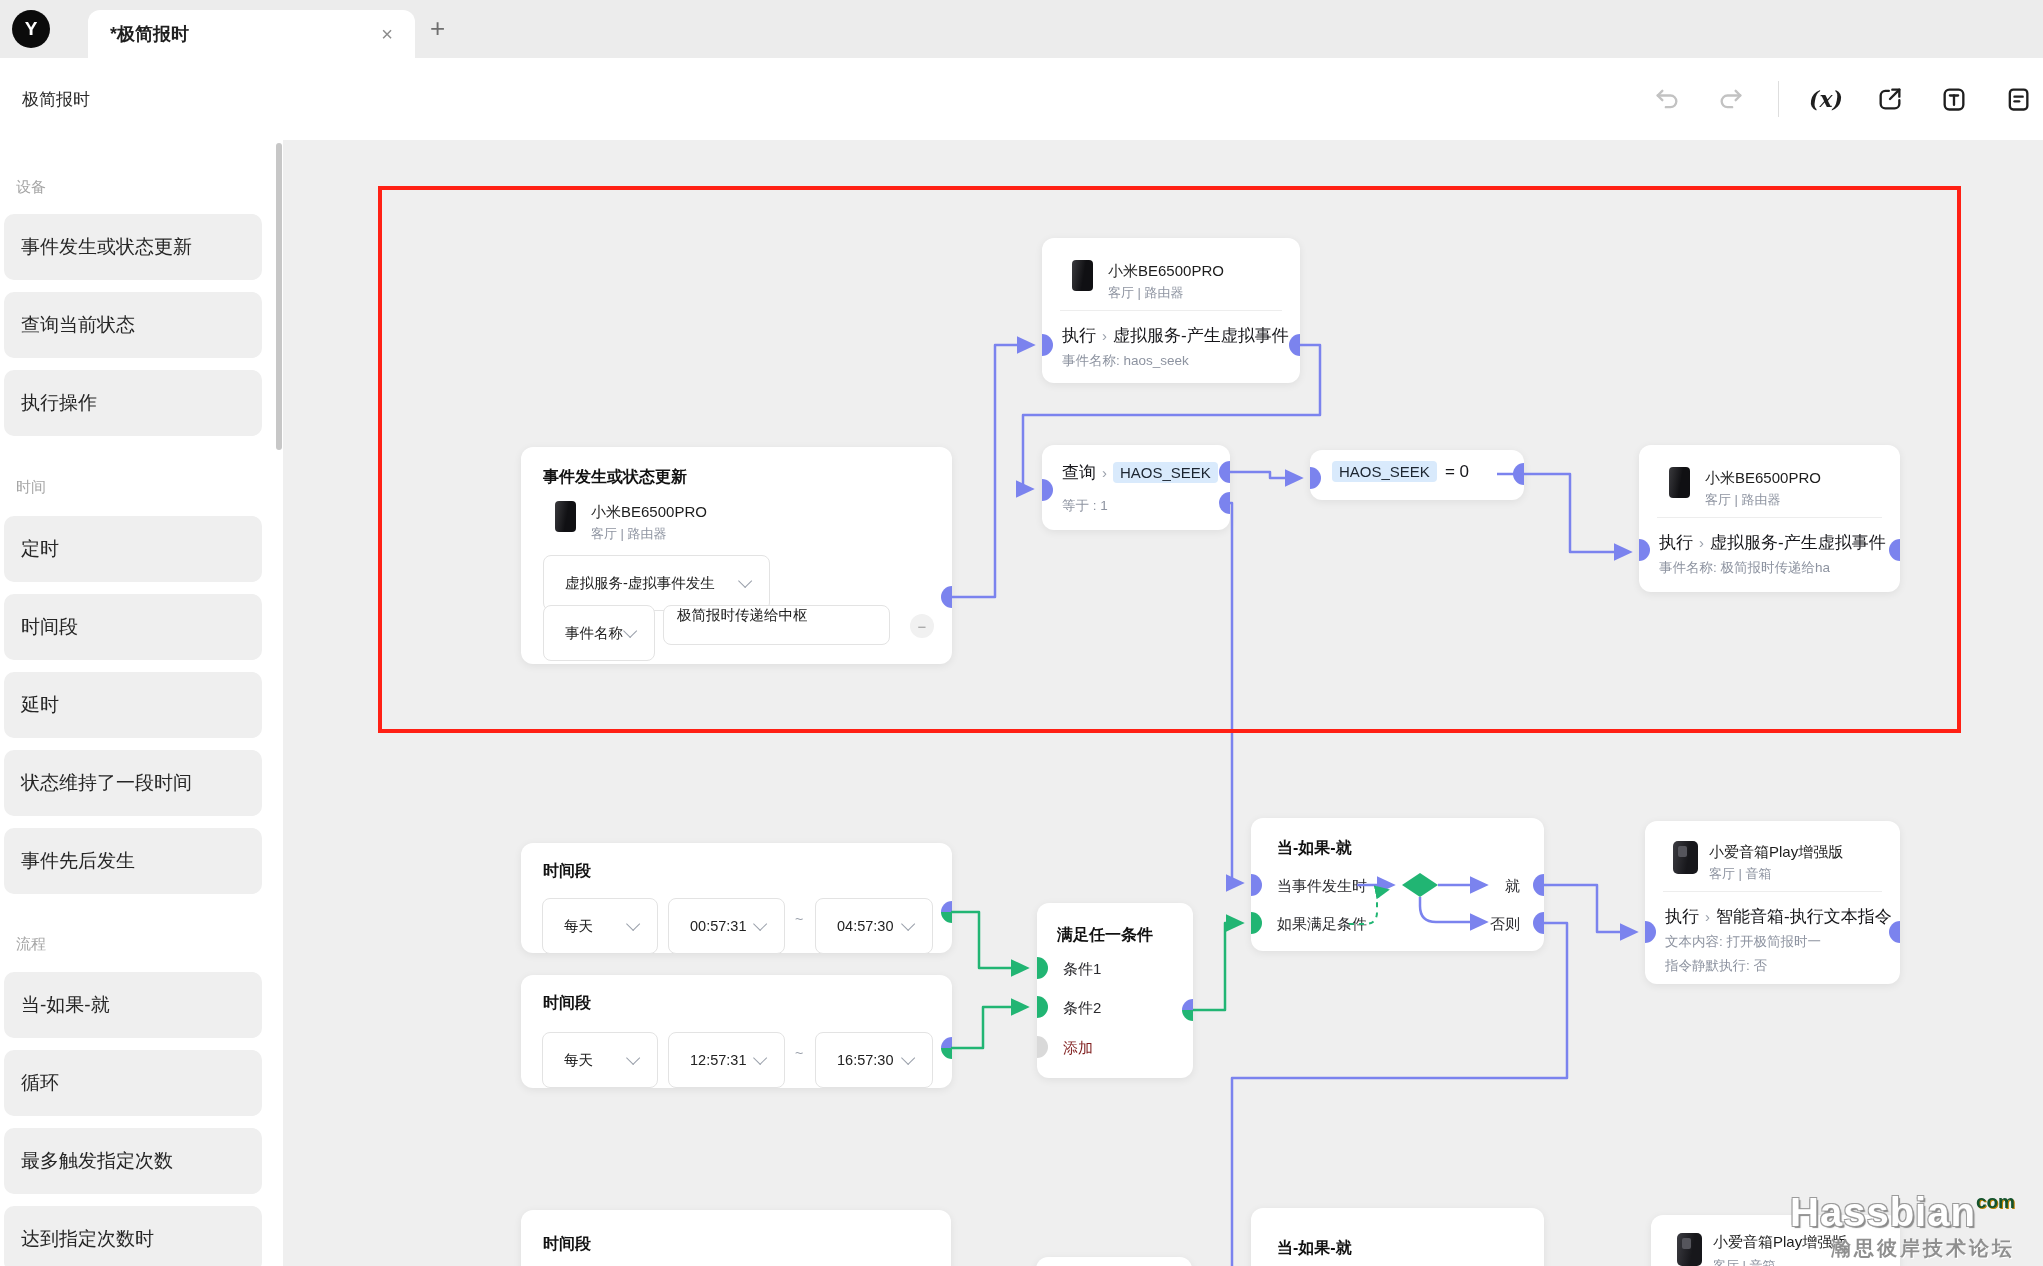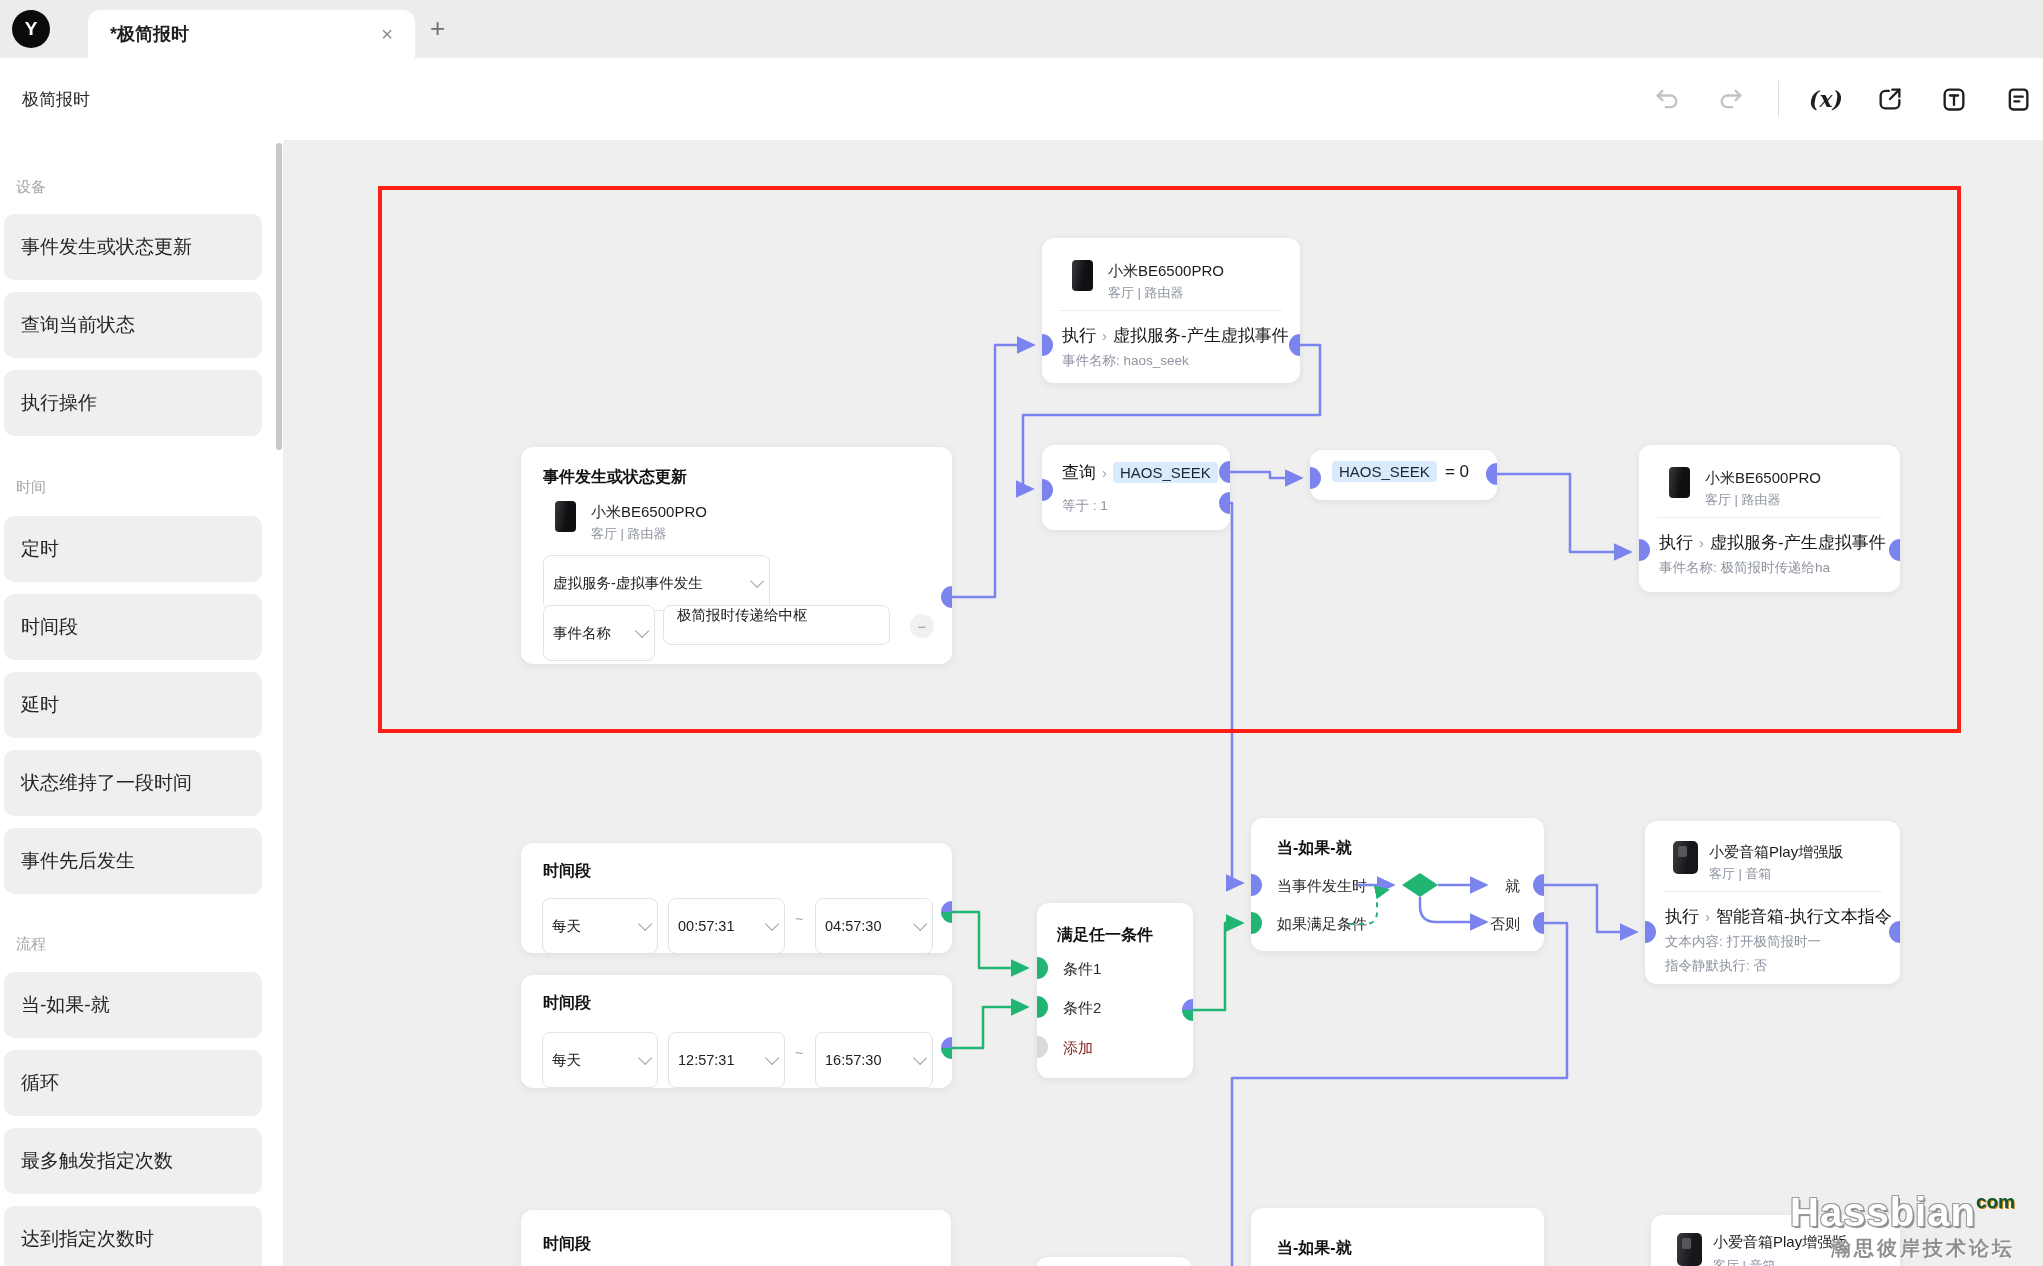--- a/index.html
+++ b/index.html
@@ -45,21 +45,21 @@
       background:linear-gradient(100deg,#3c3c42 0%,#17171b 60%);}
   .dev-icon-speaker:after{content:"";position:absolute;left:5px;top:5px;width:9px;height:11px;border-radius:2px;background:#55555c;}
   .dev-name{position:absolute;font-size:15px;color:#1c1c1c;}
   .dev-sub{position:absolute;font-size:13px;color:#8d93a0;}
   .ndivider{position:absolute;height:1px;background:#ededed;}
   .action-row{position:absolute;font-size:17px;color:#16161a;white-space:nowrap;}
   .action-row .gt{color:#9aa0ab;padding:0 6px;font-size:15px;}
   .ndetail{position:absolute;font-size:13.5px;color:#8d93a0;white-space:nowrap;}
   .tag{background:#d9eafc;border-radius:4px;padding:2px 7px;font-size:15px;color:#1c2530;}
   .select{position:absolute;border:1px solid #e3e3e3;border-radius:8px;background:#fff;height:56px;
-          display:flex;align-items:center;padding:0 9px;box-sizing:border-box;font-size:14.5px;color:#222;text-align:right;}
+          display:flex;align-items:center;padding:0 21px;box-sizing:border-box;font-size:14.5px;color:#222;text-align:right;}
   .select .chev{margin-left:auto;width:9px;height:9px;border-right:1.6px solid #9aa0ab;border-bottom:1.6px solid #9aa0ab;
           transform:rotate(45deg) translateY(-3px);}
   .tinput{position:absolute;border:1px solid #e3e3e3;border-radius:8px;background:#fff;height:40px;
           display:flex;align-items:flex-start;padding:0 13px;box-sizing:border-box;font-size:14.5px;color:#222;}
   .minus-btn{position:absolute;width:24px;height:24px;border-radius:50%;background:#f1f1f1;color:#9a9a9a;
           display:flex;align-items:center;justify-content:center;font-size:15px;}
   .tilde{position:absolute;font-size:14px;color:#9aa0ab;}
   .rowlabel{position:absolute;font-size:15px;color:#2a2a2e;}
   .rowlabel.dim{color:#7f1d1d;text-align:center;}
   .wire-layer{left:0;top:0;width:1760px;height:1126px;z-index:4;pointer-events:none;}
@@ -183,21 +183,21 @@
   </div>
 
   <div class="node" style="left:759px;top:305px;width:188px;height:85px">
     <div class="action-row" style="left:20px;top:16px"><span>查询</span><span class="gt">›</span><span class="tag">HAOS_SEEK</span></div>
     <div class="ndetail" style="left:20px;top:52px">等于 : 1</div>
     <div class="port in p-purple" style="top:34px"></div>
     <div class="port out p-purple" style="top:16px"></div>
     <div class="port out p-purple" style="top:47px"></div>
   </div>
 
-  <div class="node" style="left:1027px;top:310px;width:187px;height:50px">
+  <div class="node" style="left:1027px;top:310px;width:214px;height:50px">
     <div class="action-row" style="left:22px;top:12px"><span class="tag">HAOS_SEEK</span><span style="padding-left:8px">= 0</span></div>
     <div class="port in p-purple" style="top:17px"></div>
     <div class="port out p-purple" style="top:13px"></div>
   </div>
 
   <div class="node" style="left:1356px;top:305px;width:261px;height:147px">
     <div class="dev-icon-router" style="left:30px;top:22px"></div>
     <div class="dev-name" style="left:66px;top:24px">小米BE6500PRO</div>
     <div class="dev-sub" style="left:66px;top:46px">客厅 | 路由器</div>
     <div class="ndivider" style="left:18px;right:18px;top:72px"></div>

